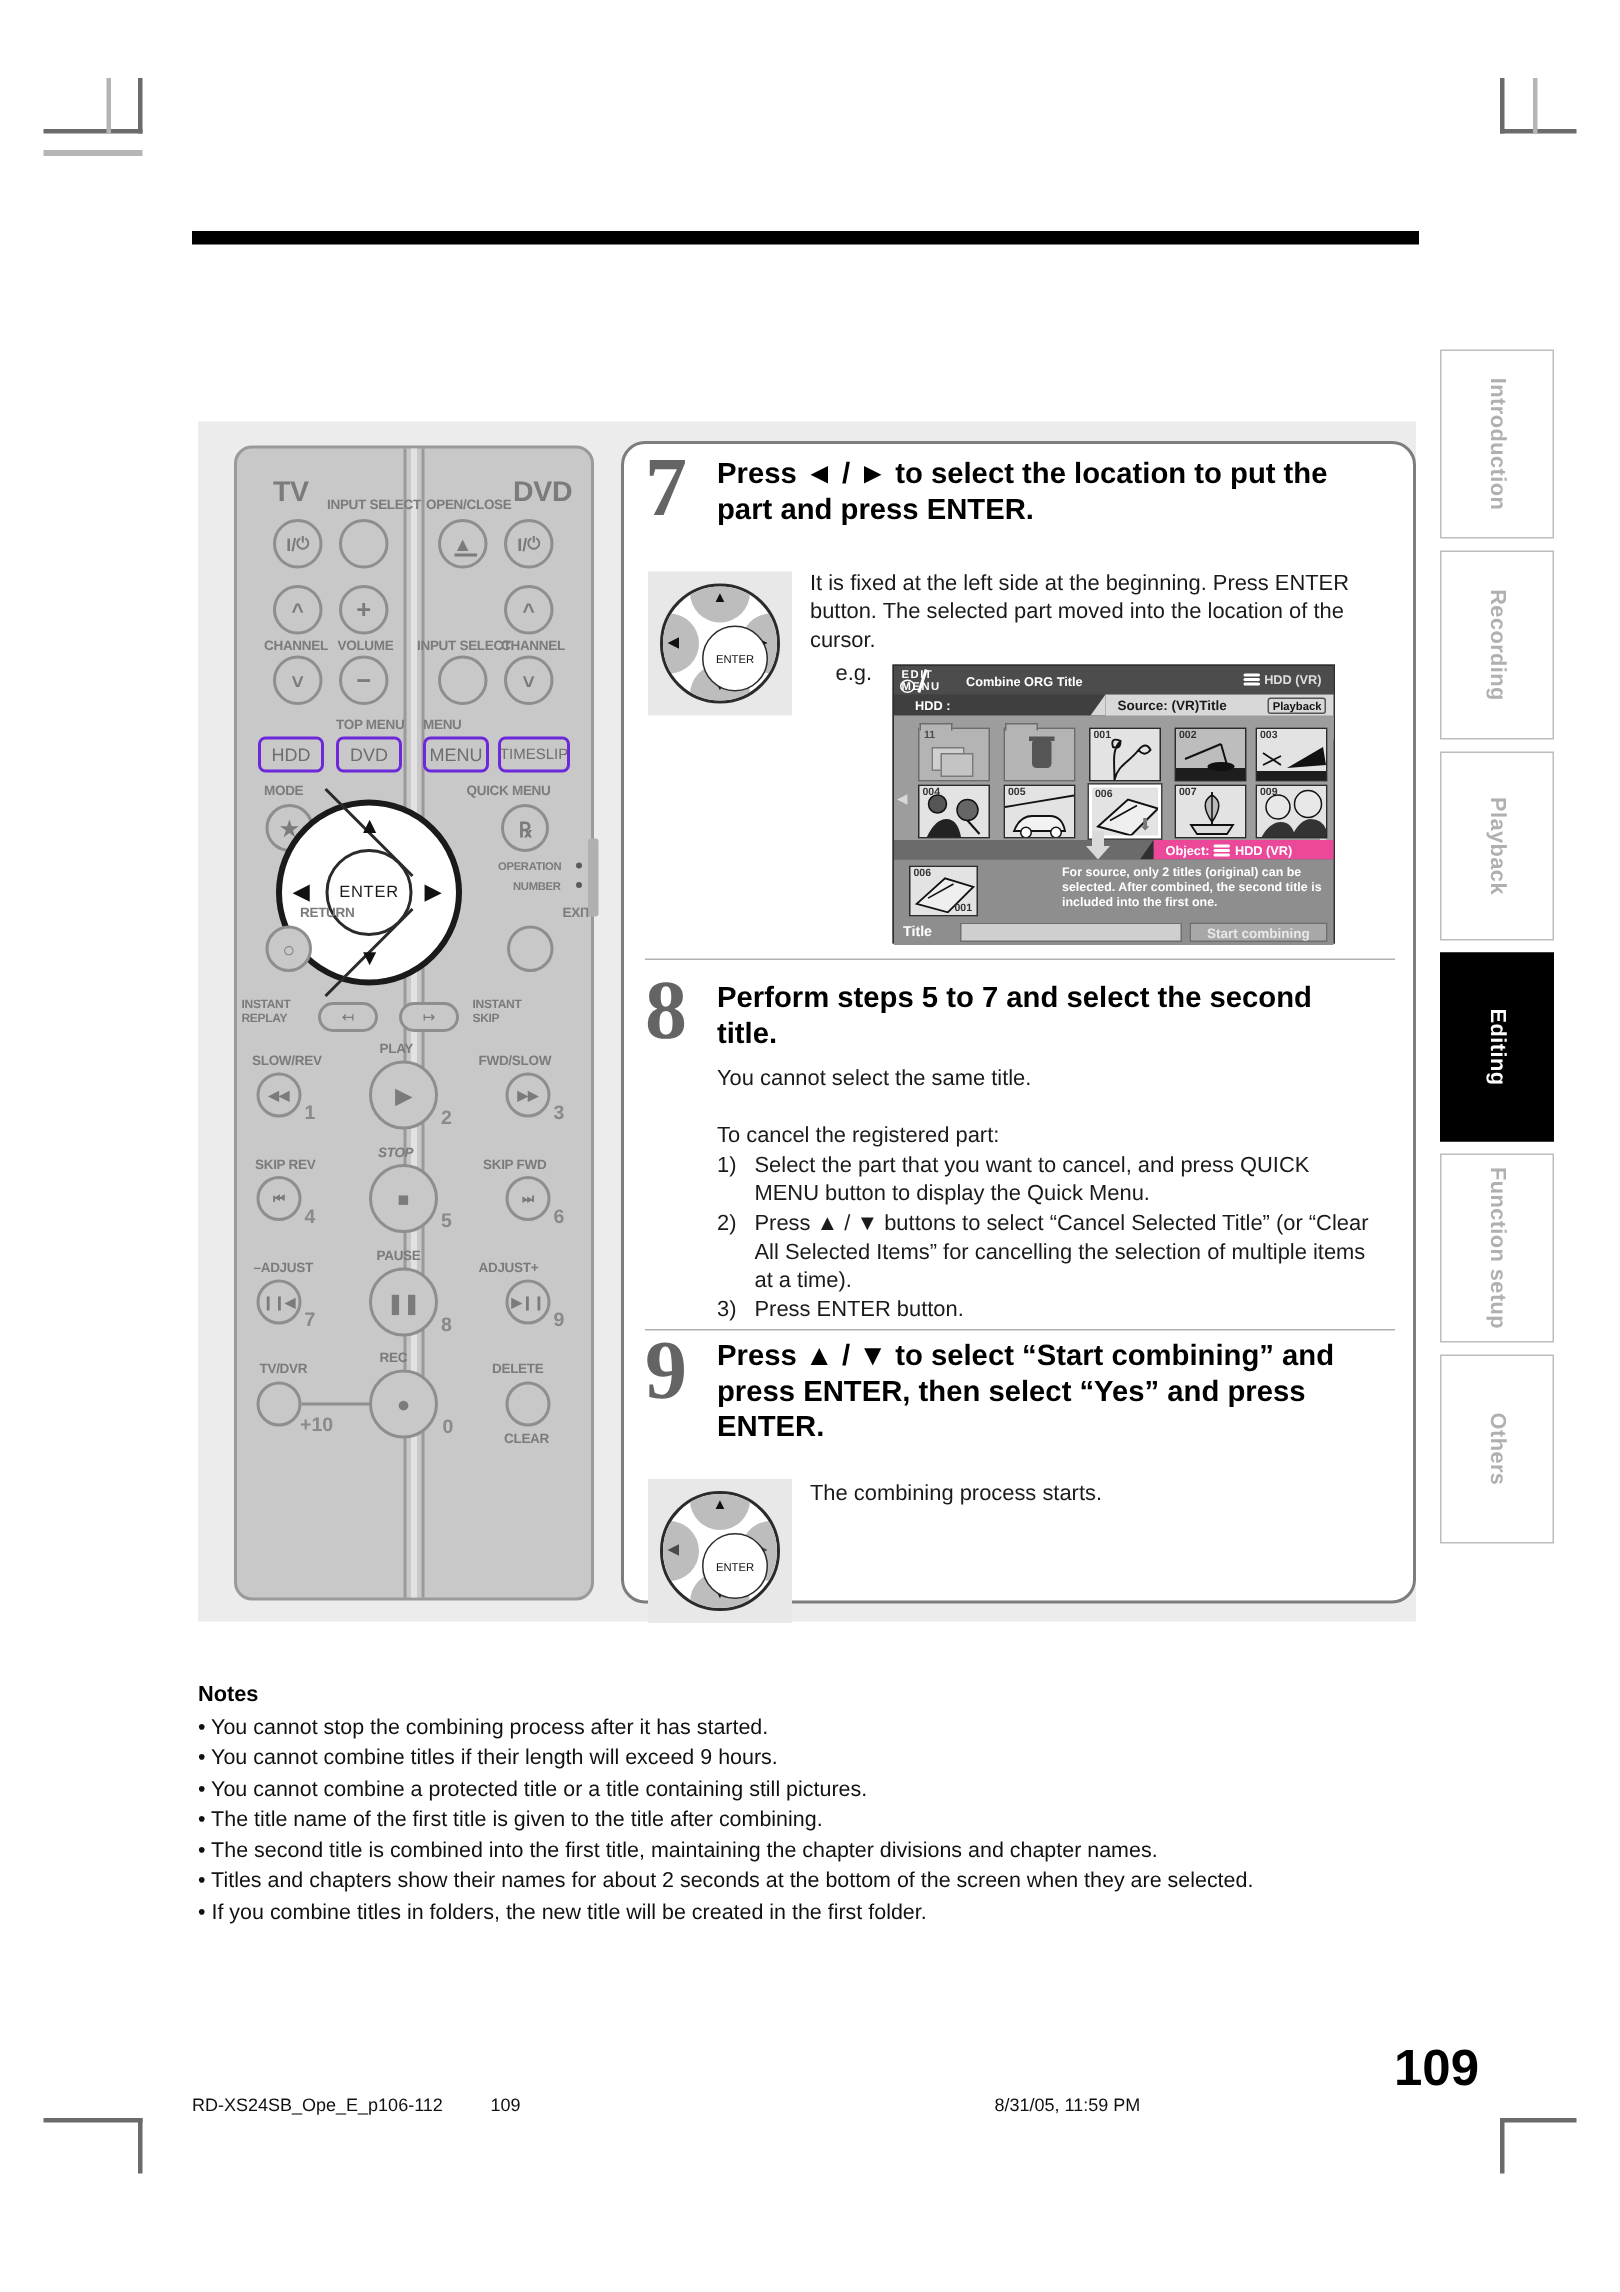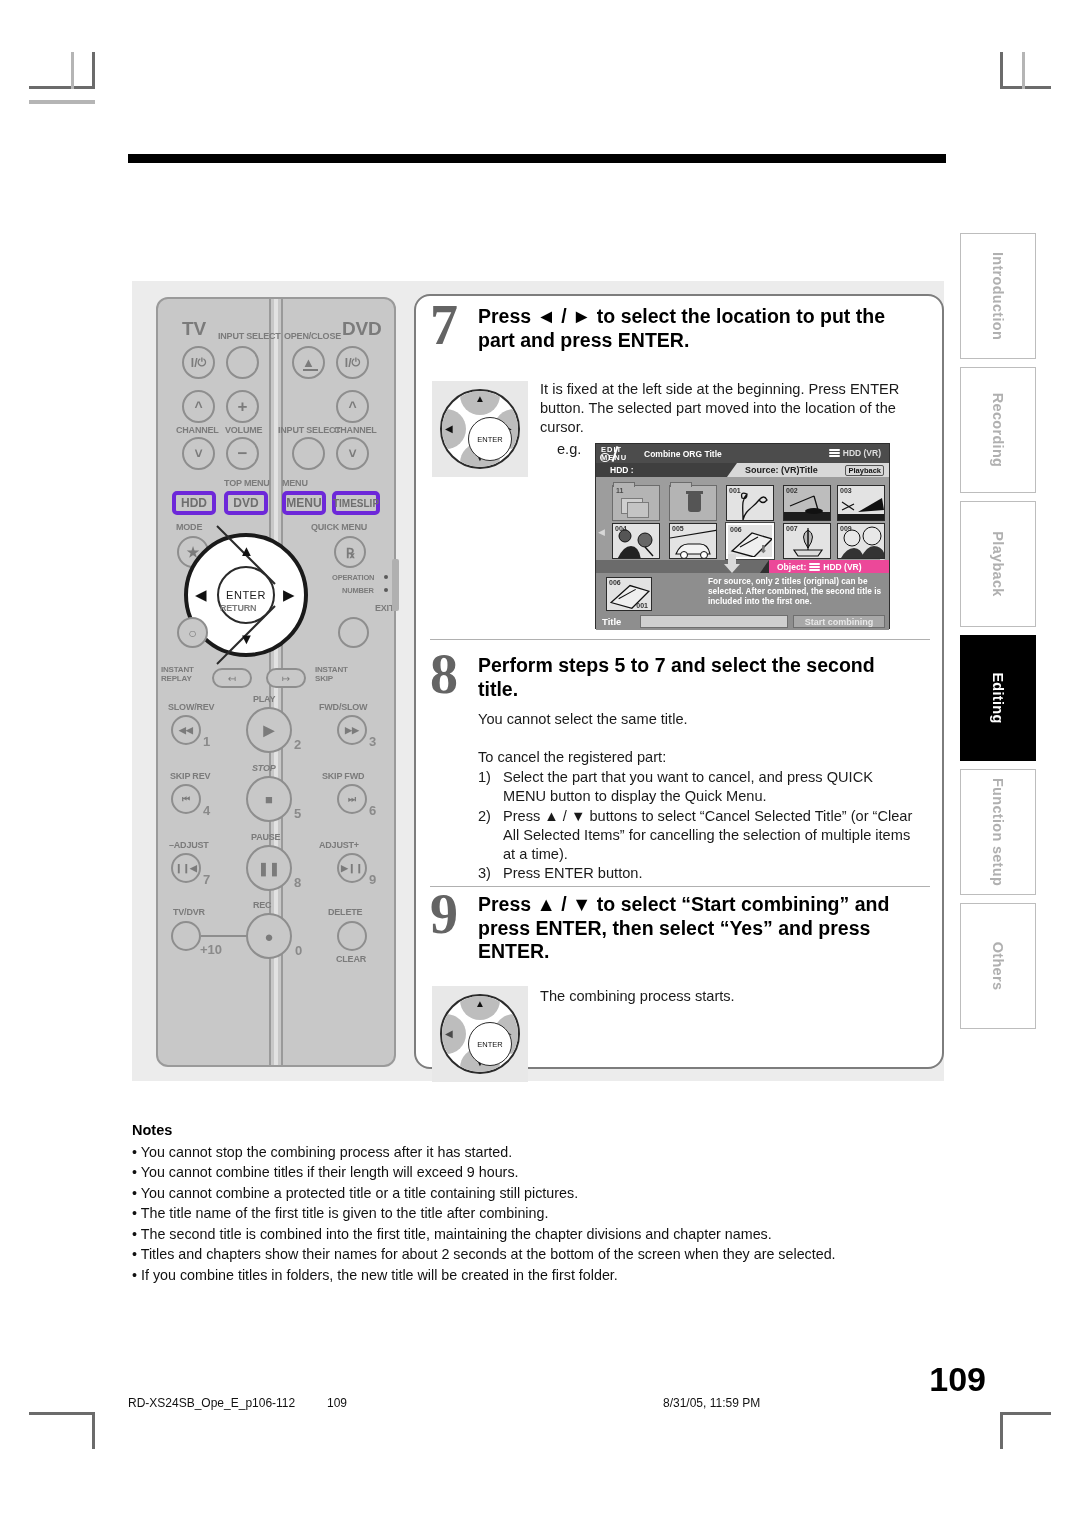--- a/index.html
+++ b/index.html
@@ -25,24 +25,24 @@
   .rc-left{left:2px;border-right:2px solid #9a9a9a;}
   .rc-right{right:2px;border-left:2px solid #9a9a9a;}
   .rc-seam{position:absolute;left:118px;top:2px;width:4px;height:766px;background:#e2e2e2;}
 
   .rlab{position:absolute;color:#7b7b7b;font-weight:bold;letter-spacing:-0.2px;
         white-space:nowrap;line-height:1;}
   .rbtn{position:absolute;border:2px solid #8e8e8e;border-radius:50%;
         background:#c8c8c8;box-sizing:border-box;
         display:flex;align-items:center;justify-content:center;
         color:#7b7b7b;font-weight:bold;}
-  .rbtn-rect{position:absolute;border:4px solid #6d28d9;border-radius:5px;
+  .rbtn-rect{position:absolute;border:2px solid #6d28d9;border-radius:5px;
         background:#c8c8c8;box-sizing:border-box;
         display:flex;align-items:center;justify-content:center;
-        color:#6e6e6e;font-weight:bold;font-size:12px;}
+        color:#6e6e6e;font-weight:normal;font-size:12px;}
   .rnum{position:absolute;color:#8a8a8a;font-weight:bold;font-size:13px;}
 
   
   #dpad-big{position:absolute;left:28px;top:236px;width:124px;height:124px;}
   #dpad-big .ring{position:absolute;inset:0;border-radius:50%;background:#fff;
         border:4px solid #1a1a1a;box-sizing:border-box;}
   #dpad-big .hub{position:absolute;left:33px;top:33px;width:58px;height:58px;border-radius:50%;
         background:#fff;border:2px solid #2a2a2a;box-sizing:border-box;
         display:flex;align-items:center;justify-content:center;font-size:11px;color:#1a1a1a;
         letter-spacing:0.5px;}
@@ -208,21 +208,21 @@
     <div class="ring"></div>
     <div class="spoke" style="left:21px;top:21px;width:82px;height:2px;transform:rotate(45deg);transform-origin:center;"></div>
     <div class="spoke" style="left:21px;top:101px;width:82px;height:2px;transform:rotate(-45deg);transform-origin:center;"></div>
     <div class="ar" style="left:55px;top:10px;">▲</div>
     <div class="ar" style="left:55px;top:98px;">▼</div>
     <div class="ar" style="left:11px;top:54px;">◀</div>
     <div class="ar" style="left:99px;top:54px;">▶</div>
     <div class="hub">ENTER</div>
   </div>
 
-  <div class="rlab" style="left:32px;top:307px;font-size:9px;padding-left:32px;">RETURN</div>
+  <div class="rlab" style="left:12px;top:307px;font-size:9px;padding-left:32px;">RETURN</div>
   <div class="rlab" style="left:183px;top:307px;font-size:9px;margin-left:36px;">EXIT</div>
   <div class="rbtn" style="left:21px;top:320px;width:31px;height:31px;font-size:14px;">○</div>
   <div class="rbtn" style="left:182px;top:320px;width:31px;height:31px;"></div>
 
   <div class="rlab" style="left:176px;top:277px;font-size:7.5px;">OPERATION</div>
   <div class="rlab" style="left:186px;top:290px;font-size:7.5px;">NUMBER</div>
   <div style="position:absolute;left:228px;top:278px;width:4px;height:4px;border-radius:50%;background:#5a5a5a;"></div>
   <div style="position:absolute;left:228px;top:291px;width:4px;height:4px;border-radius:50%;background:#5a5a5a;"></div>
   <div style="position:absolute;left:236px;top:262px;width:7px;height:52px;background:#b0b0b0;border-radius:2px;"></div>
 

